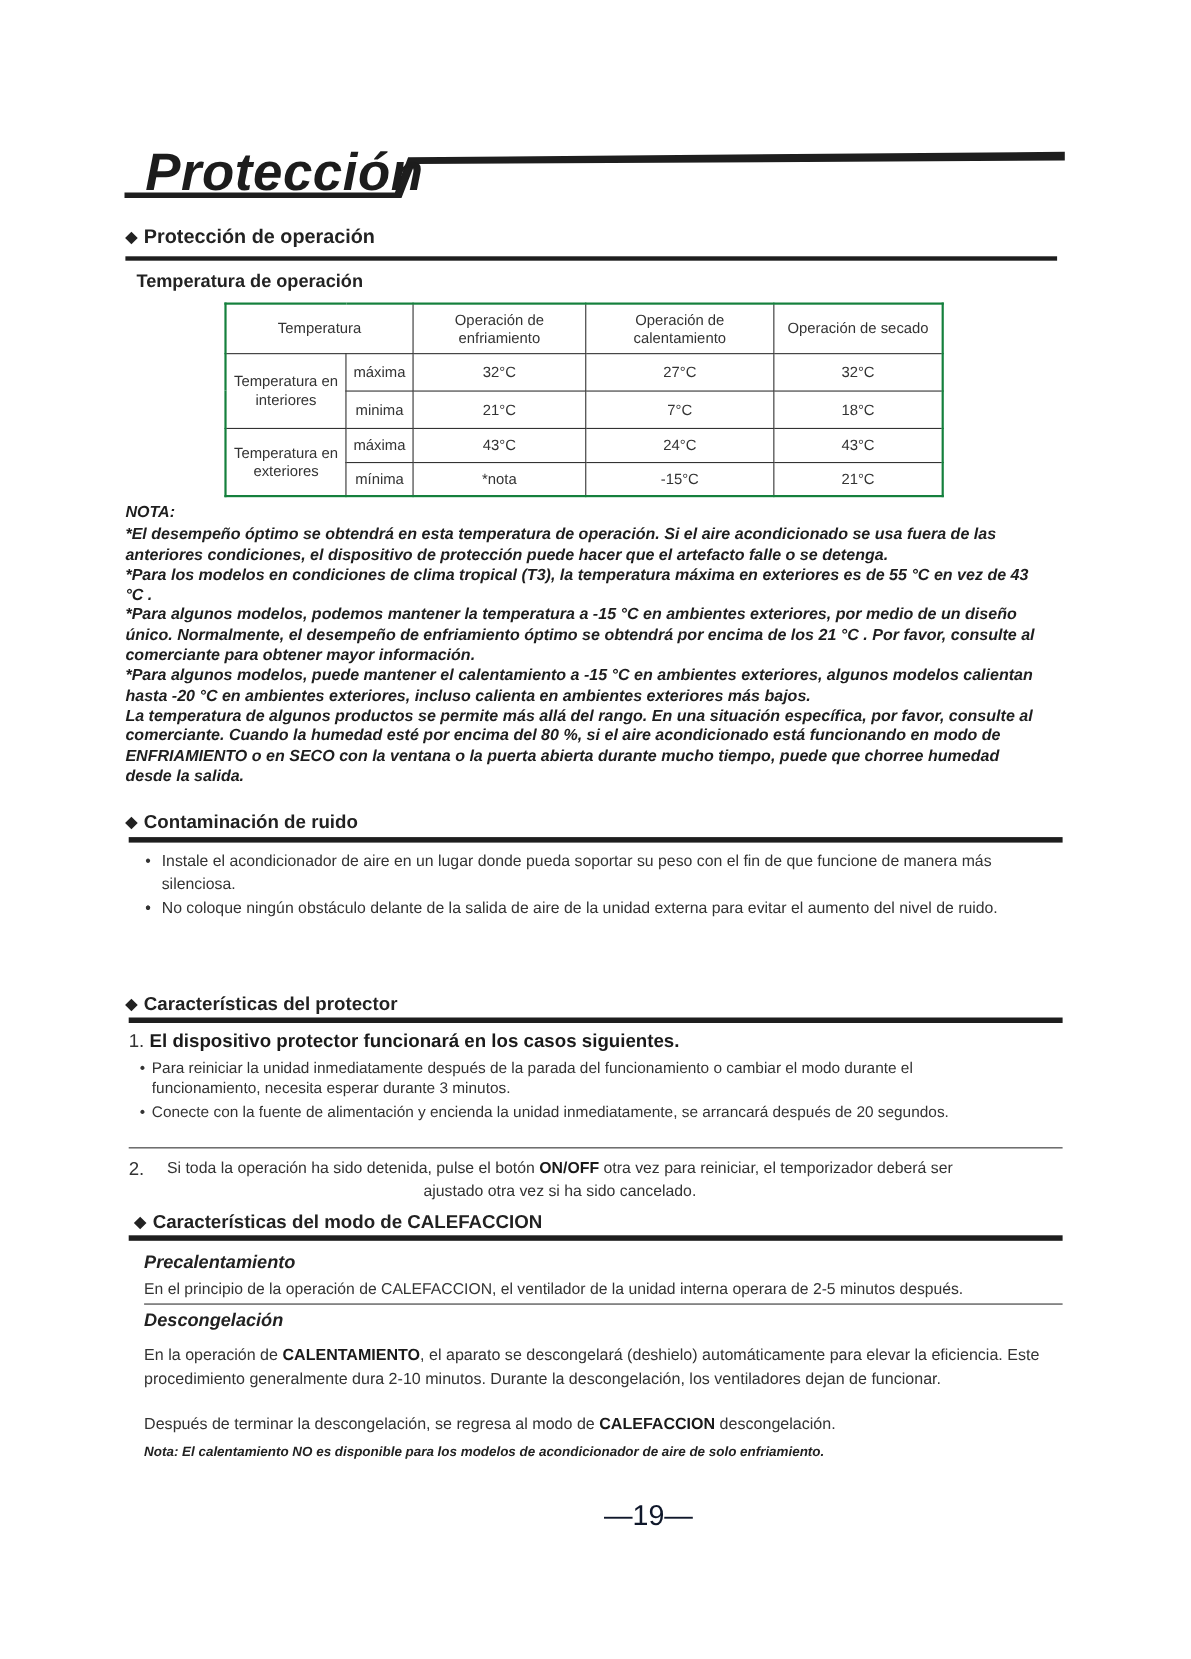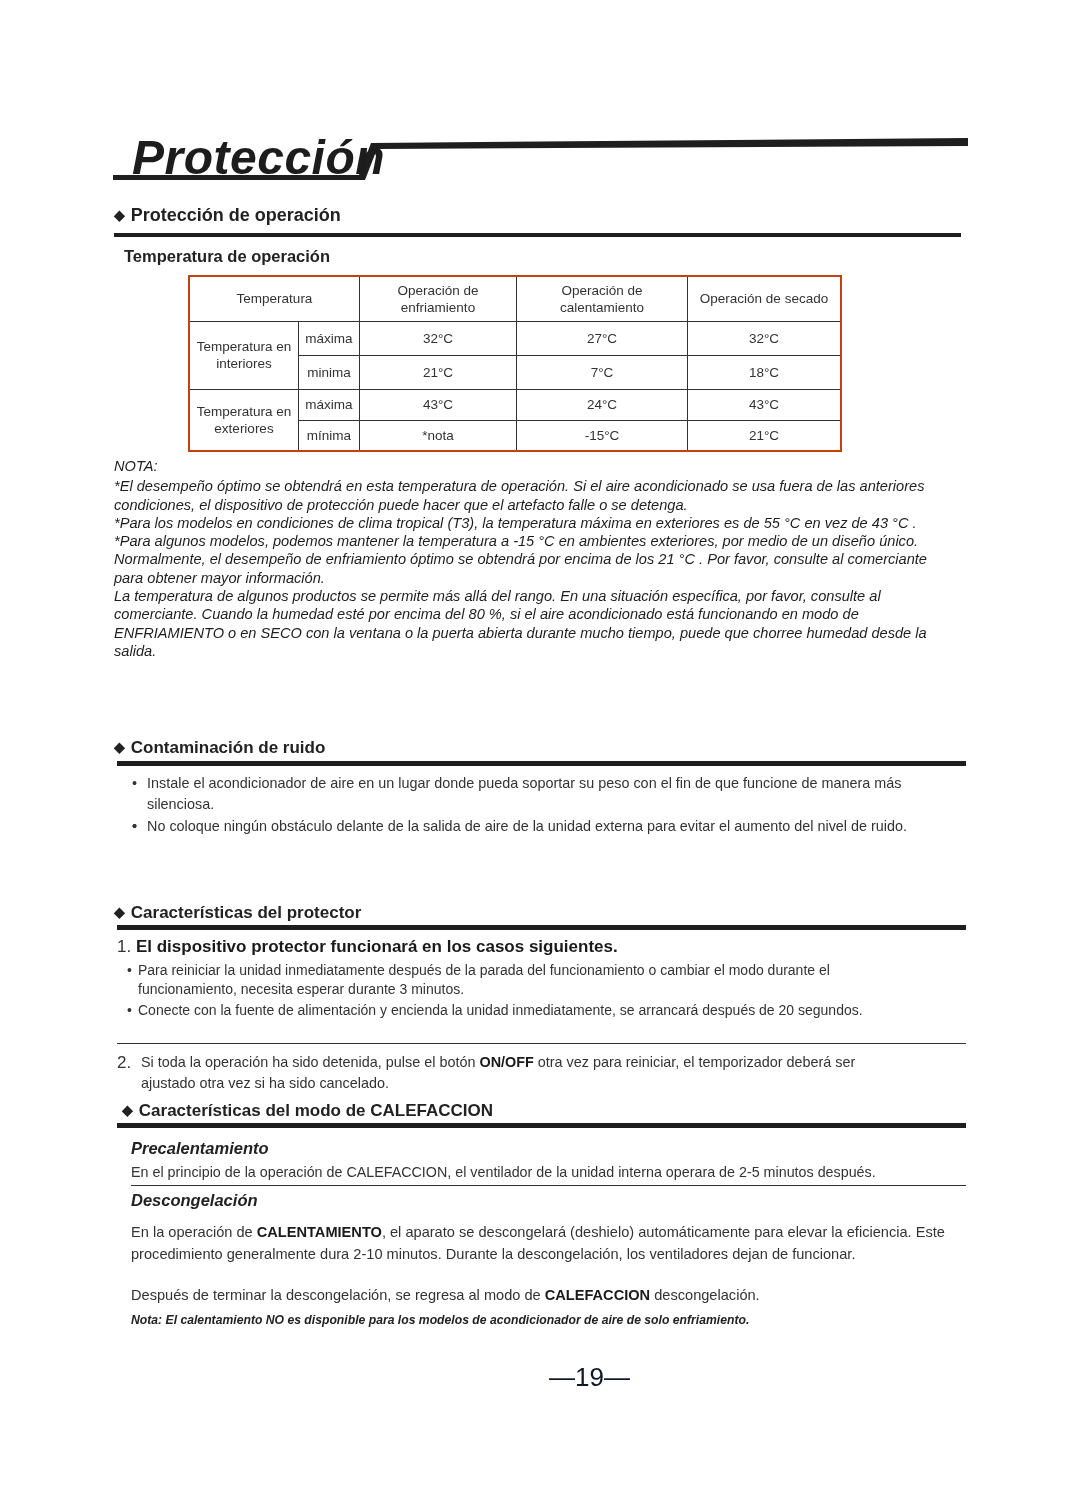--- a/index.html
+++ b/index.html
@@ -15,24 +15,24 @@
   .sec-head { font-size:18px; font-weight:bold; color:#222; }
   .sec-head .diamond { font-size:14px; margin-right:6px; position:relative; top:-1px; }
   .thick-rule { position:absolute; height:5px; background:#1e1e1e; }
   .thin-rule { position:absolute; height:1px; background:#333; }
 
   .sub-head { font-size:16.5px; font-weight:bold; color:#222; }
 
   
   #op-table { position:absolute; left:188px; top:275px; border-collapse:collapse; font-size:13.5px; color:#333; }
   #op-table td { border:1px solid #333; text-align:center; padding:0; }
-  #op-table { border:2px solid #c2410c; }
+  #op-table { border:2px solid #15803d;margin-left:16px; }
 
   
-  #notes { left:114px; top:457px; width:830px; font-size:14.6px; font-style:italic; font-weight:normal; line-height:18.3px; color:#1e1e1e; }
+  #notes { left:114px; top:457px; width:830px; font-size:14.6px; font-style:italic; font-weight:bold; line-height:18.3px; color:#1e1e1e; }
   #notes p { margin:0; }
   #notes .label { margin-bottom:2px; }
 
   
   .bullet-list { position:absolute; font-size:14.4px; color:#333; line-height:20.5px; }
   .bullet-item { position:relative; padding-left:15px; margin-bottom:2px; }
   .bullet-item .dot { position:absolute; left:0; top:0; }
 
   .small-bullets { font-size:14px; line-height:19px; }
   .body-text { position:absolute; font-size:14.6px; color:#333; line-height:21.5px; }
@@ -100,20 +100,21 @@
     <td>21°C</td>
   </tr>
 </tbody>
   </table>
 
 <div id="notes" class="abs">
   <p class="label">NOTA:</p>
   <p>*El desempeño óptimo se obtendrá en esta temperatura de operación. Si el aire acondicionado se usa fuera de las anteriores condiciones, el dispositivo de protección puede hacer que el artefacto falle o se detenga.</p>
   <p>*Para los modelos en condiciones de clima tropical (T3), la temperatura máxima en exteriores es de 55 °C en vez de 43 °C .</p>
   <p>*Para algunos modelos, podemos mantener la temperatura a -15 °C en ambientes exteriores, por medio de un diseño único. Normalmente, el desempeño de enfriamiento óptimo se obtendrá por encima de los 21 °C . Por favor, consulte al comerciante para obtener mayor información.</p>
+  <p>*Para algunos modelos, puede mantener el calentamiento a -15 °C en ambientes exteriores, algunos modelos calientan hasta -20 °C en ambientes exteriores, incluso calienta en ambientes exteriores más bajos.</p>
   <p>La temperatura de algunos productos se permite más allá del rango. En una situación específica, por favor, consulte al comerciante. Cuando la humedad esté por encima del 80 %, si el aire acondicionado está funcionando en modo de ENFRIAMIENTO o en SECO con la ventana o la puerta abierta durante mucho tiempo, puede que chorree humedad desde la salida.</p>
 </div>
 
 <div class="abs sec-head" style="left:114px; top:738px; font-size:17px;">
   <span class="diamond">◆</span><span>Contaminación de ruido</span>
 </div>
 <div class="thick-rule" style="left:117px; top:761px; width:849px;"></div>
 
 <div class="bullet-list" style="left:132px; top:773px; width:800px;">
   <div class="bullet-item"><span class="dot">•</span><span>Instale el acondicionador de aire en un lugar donde pueda soportar su peso con el fin de que funcione de manera más silenciosa.</span></div>
@@ -131,21 +132,21 @@
   <b>El dispositivo protector funcionará en los casos siguientes.</b>
 </div>
 <div class="bullet-list small-bullets" style="left:127px; top:961px; width:800px;">
   <div class="bullet-item" style="padding-left:11px;"><span class="dot">•</span><span>Para reiniciar la unidad inmediatamente después de la parada del funcionamiento o cambiar el modo durante el funcionamiento, necesita esperar durante 3 minutos.</span></div>
   <div class="bullet-item" style="padding-left:11px;"><span class="dot">•</span><span>Conecte con la fuente de alimentación y encienda la unidad inmediatamente, se arrancará después de 20 segundos.</span></div>
 </div>
 <div class="thin-rule" style="left:117px; top:1043px; width:849px;"></div>
 
 <div class="abs" style="left:117px; top:1052px; width:760px; font-size:14.4px; color:#333; line-height:21px;">
   <span style="position:absolute; left:0; top:0;" class="num">2.</span>
-  <div style="padding-left:24px;"><span>Si toda la operación ha sido detenida, pulse el botón </span><b>ON/OFF</b><span> otra vez para reiniciar, el temporizador deberá ser ajustado otra vez si ha sido cancelado.</span></div>
+  <div style="padding-left:24px;text-align:center;"><span>Si toda la operación ha sido detenida, pulse el botón </span><b>ON/OFF</b><span> otra vez para reiniciar, el temporizador deberá ser ajustado otra vez si ha sido cancelado.</span></div>
 </div>
 
 <div class="abs sec-head" style="left:122px; top:1101px; font-size:17px;">
   <span class="diamond">◆</span><span>Características del modo de CALEFACCION</span>
 </div>
 <div class="thick-rule" style="left:117px; top:1123px; width:849px;"></div>
 
 <div class="abs" style="left:131px; top:1139px; font-size:16.5px; font-weight:bold; font-style:italic; color:#222;">Precalentamiento</div>
 <div class="body-text" style="left:131px; top:1162px; width:840px; font-size:14.3px;"><span>En el principio de la operación de CALEFACCION, el ventilador de la unidad interna operara de 2-5 minutos después.</span></div>
 <div class="thin-rule" style="left:131px; top:1185px; width:835px;"></div>

